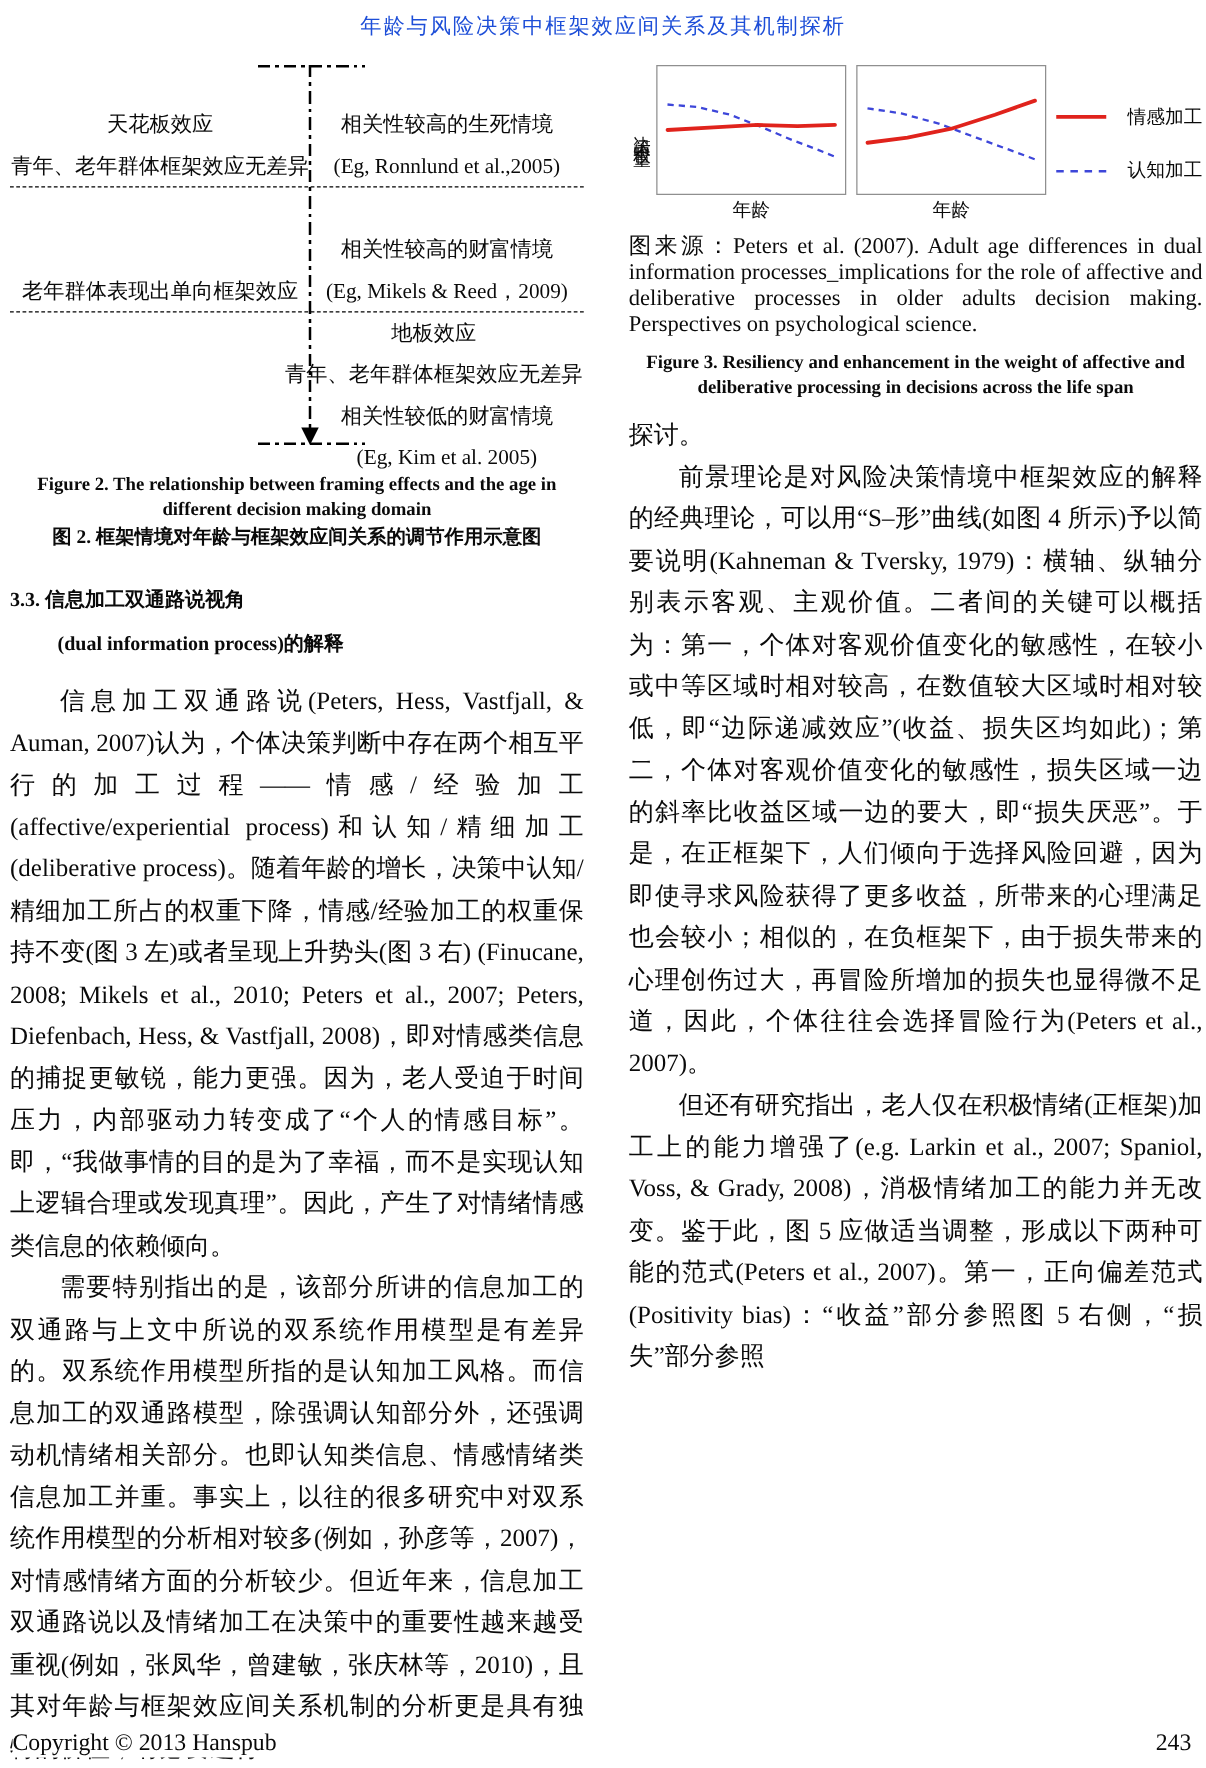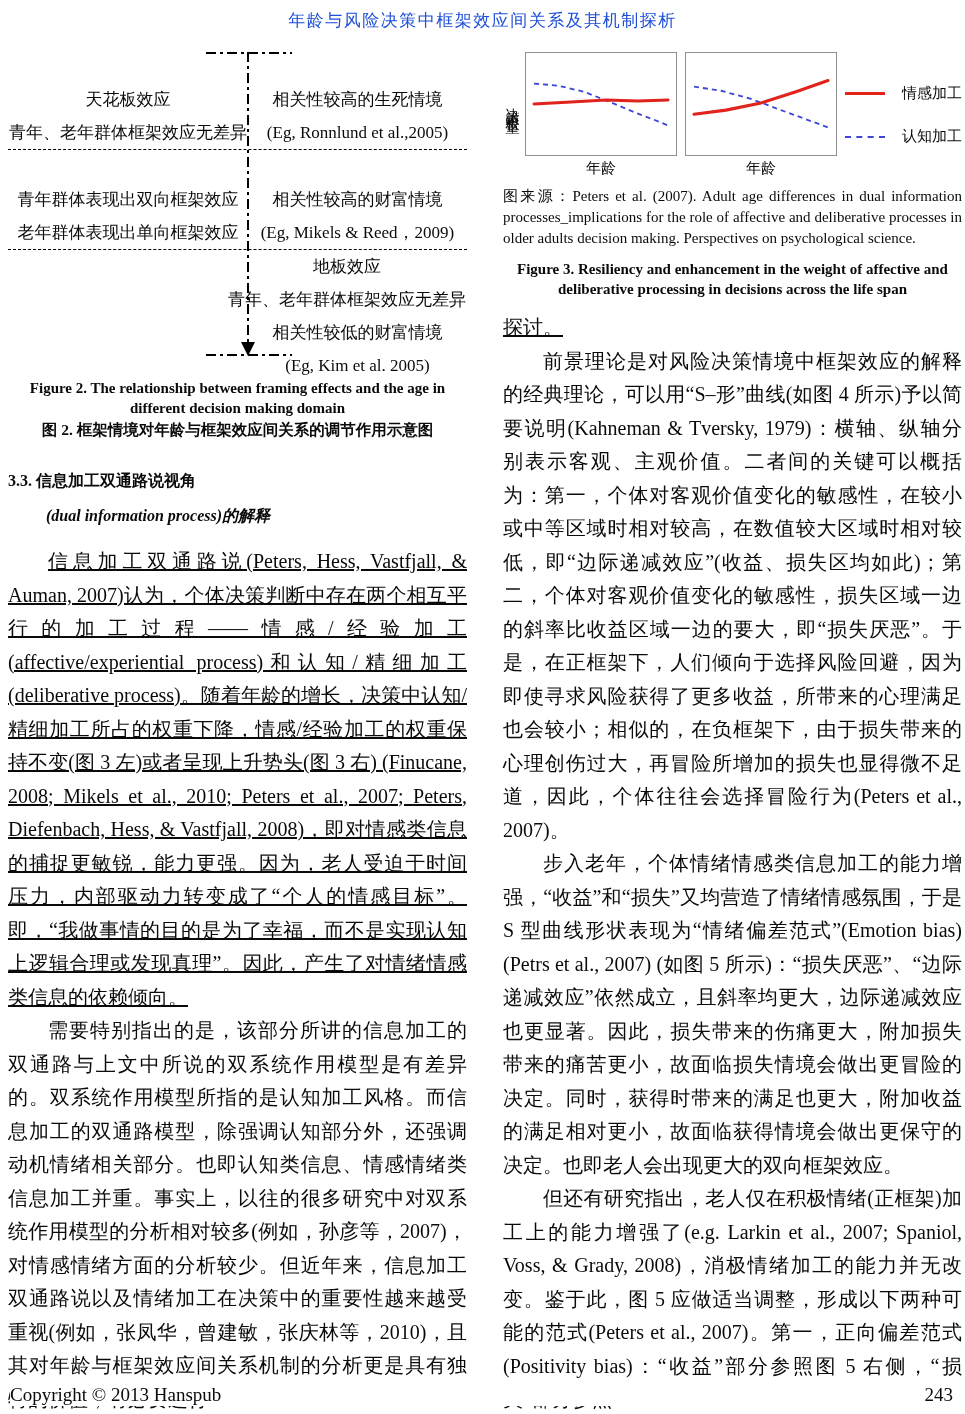--- a/index.html
+++ b/index.html
@@ -29,44 +29,44 @@
   .axis-arrow { position:absolute; left:233px; top:292px; width:0; height:0;
     border-left:7px solid transparent; border-right:7px solid transparent; border-top:14px solid #000; }
 
   
   .fig-caption { text-align:center; font-weight:bold; margin-top:10px; }
   .fig-caption .en { font-size:15px; line-height:20px; }
   .fig-caption .zh { font-size:15.5px; line-height:22px; margin-top:1px; }
 
   
   .section-heading { margin-top:22px; font-weight:bold; font-size:16px; line-height:35px; }
-  .section-heading .ind { padding-left:38px;font-style:italic; }
+  .section-heading .ind { padding-left:38px; }
 
   
   p.body { font-size:20px; line-height:33.5px; text-align:justify; text-indent:2em; }
-  p.body.first { margin-top:12px;text-decoration:underline; }
+  p.body.first { margin-top:12px; }
   p.body.noindent { text-indent:0; }
 
   
   .fig3 { display:flex; align-items:flex-start; margin-top:6px; }
   .fig3-y { writing-mode:vertical-rl; text-orientation:upright; font-size:14px; letter-spacing:3px;
     height:104px; display:flex; align-items:center; justify-content:center; margin-right:4px; flex:none; }
   .chartwrap { margin-right:8px; flex:none; }
   .chartbox { width:152px; height:104px; border:1px solid #8f8f8f; background:#fff; }
   .chartbox svg { width:100%; height:100%; display:block; }
   .xlabel { text-align:center; font-size:15px; margin-top:3px; }
   polyline.aff { fill:none; stroke-width:3; stroke-linecap:round; }
   polyline.cog { fill:none; stroke-width:1.8; stroke-dasharray:5 4; }
   .fig3-legend { display:flex; flex-direction:column; gap:24px; margin-top:32px; font-size:15px; flex:none; }
   .legend-item { display:flex; align-items:center; gap:17px; white-space:nowrap; }
   .sample { width:40px; height:0; display:inline-block; }
   .sample.solid { border-top:3px solid #e0231c; }
   .sample.dashed { border-top:2px dashed #3d46d9; }
 
-  .source-note { font-size:15px; line-height:21px; text-align:justify; margin-top:8px; text-indent:0; }
+  .source-note { font-size:18px; line-height:21px; text-align:justify; margin-top:8px; text-indent:0; }
 
   
   .footer { position:absolute; left:10px; right:12px; bottom:8px; display:flex;
     justify-content:space-between; font-size:19px; background:#fff; }
 </style>
 </head>
 <body>
 
 <div class="page">
 
@@ -88,21 +88,20 @@
             <div>青年、老年群体框架效应无差异</div>
           </div>
           <div class="fig2-cell right">
             <div>相关性较高的生死情境</div>
             <div>(Eg, Ronnlund et al.,2005)</div>
           </div>
         </div>
 
         <div class="fig2-row">
           <div class="fig2-cell left">
-            <div>青年群体表现出双向框架效应</div>
             <div>老年群体表现出单向框架效应</div>
           </div>
           <div class="fig2-cell right">
             <div>相关性较高的财富情境</div>
             <div>(Eg, Mikels &amp; Reed，2009)</div>
           </div>
         </div>
 
         <div class="fig2-row last">
           <div class="fig2-cell left">
@@ -168,21 +167,20 @@
       </div>
 
       <p class="source-note">图来源：Peters et al. (2007). Adult age differences in dual information processes_implications for the role of affective and deliberative processes in older adults decision making. Perspectives on psychological science.</p>
 
       <div class="fig-caption">
         <div class="en">Figure 3. Resiliency and enhancement in the weight of affective and deliberative processing in decisions across the life span</div>
       </div>
 
       <p class="body noindent first">探讨。</p>
       <p class="body">前景理论是对风险决策情境中框架效应的解释的经典理论，可以用“S–形”曲线(如图 4 所示)予以简要说明(Kahneman &amp; Tversky, 1979)：横轴、纵轴分别表示客观、主观价值。二者间的关键可以概括为：第一，个体对客观价值变化的敏感性，在较小或中等区域时相对较高，在数值较大区域时相对较低，即“边际递减效应”(收益、损失区均如此)；第二，个体对客观价值变化的敏感性，损失区域一边的斜率比收益区域一边的要大，即“损失厌恶”。于是，在正框架下，人们倾向于选择风险回避，因为即使寻求风险获得了更多收益，所带来的心理满足也会较小；相似的，在负框架下，由于损失带来的心理创伤过大，再冒险所增加的损失也显得微不足道，因此，个体往往会选择冒险行为(Peters et al., 2007)。</p>
-      <p class="body">步入老年，个体情绪情感类信息加工的能力增强，“收益”和“损失”又均营造了情绪情感氛围，于是 S 型曲线形状表现为“情绪偏差范式”(Emotion bias) (Petrs et al., 2007) (如图 5 所示)：“损失厌恶”、“边际递减效应”依然成立，且斜率均更大，边际递减效应也更显著。因此，损失带来的伤痛更大，附加损失带来的痛苦更小，故面临损失情境会做出更冒险的决定。同时，获得时带来的满足也更大，附加收益的满足相对更小，故面临获得情境会做出更保守的决定。也即老人会出现更大的双向框架效应。</p>
       <p class="body">但还有研究指出，老人仅在积极情绪(正框架)加工上的能力增强了(e.g. Larkin et al., 2007; Spaniol, Voss, &amp; Grady, 2008)，消极情绪加工的能力并无改变。鉴于此，图 5 应做适当调整，形成以下两种可能的范式(Peters et al., 2007)。第一，正向偏差范式(Positivity bias)：“收益”部分参照图 5 右侧，“损失”部分参照</p>
     </div>
   </div>
 
   <div class="footer">
     <span>Copyright © 2013 Hanspub</span>
     <span>243</span>
   </div>
 
 </div>

